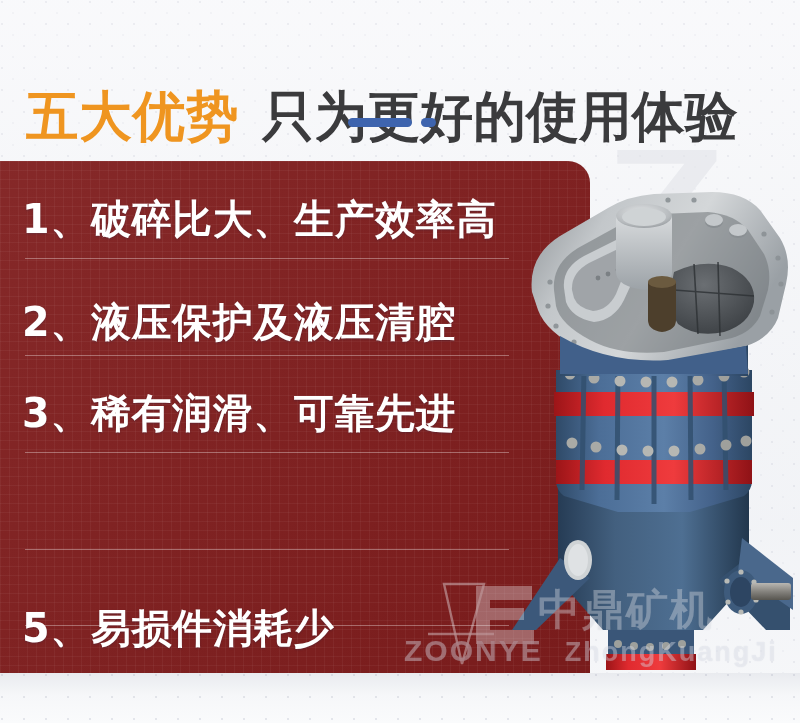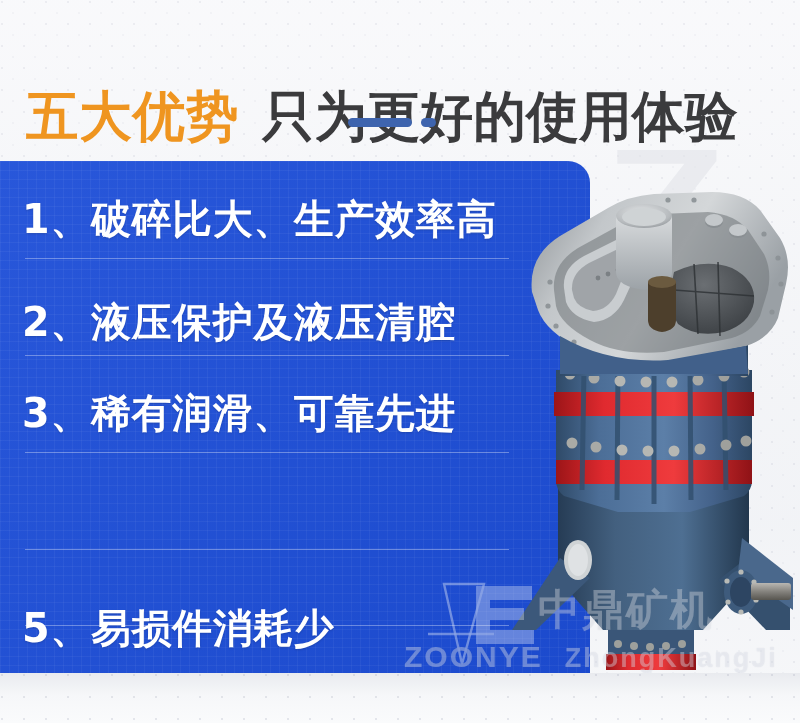--- a/index.html
+++ b/index.html
@@ -45,21 +45,21 @@
     font-family:"DejaVu Sans","Liberation Sans",sans-serif;
     transform:scaleX(.97);transform-origin:left bottom;
   }
   .divider{position:absolute;left:348px;top:118px;display:flex;align-items:center;gap:9px;}
   .divider .bar{width:64px;height:9px;border-radius:5px;background:#3e64ae;}
   .divider .dot{width:15px;height:9px;border-radius:5px;background:#3e64ae;}
 
   
   .panel{
     position:absolute;left:0;top:161px;width:590px;height:512px;
-    background:#1d4ed8;
+    background:#7f1d1d;
     border-top-right-radius:22px;border-bottom-right-radius:0;
     overflow:hidden;
   }
   .panel-grid{
     position:absolute;inset:0;
     background-image:
       linear-gradient(to right, rgba(255,255,255,.045) 1px, rgba(0,0,0,0) 1px),
       linear-gradient(to bottom, rgba(255,255,255,.045) 1px, rgba(0,0,0,0) 1px);
     background-size:9px 9px,9px 9px;
   }
@@ -99,21 +99,21 @@
     opacity:.55;pointer-events:none;
   }
   .wm-logo{position:absolute;left:0;top:0;width:138px;height:92px;}
   .wm-cn{
     position:absolute;left:140px;top:4px;font-size:42px;font-weight:700;
     color:rgba(255,255,255,.50);letter-spacing:2px;white-space:nowrap;
     font-family:"DejaVu Sans","Liberation Sans",sans-serif;
     text-shadow:0 0 1px rgba(120,130,150,.5);
   }
   .wm-en{
-    position:absolute;left:6px;top:62px;font-size:30px;font-weight:700;
+    position:absolute;left:6px;top:56px;font-size:30px;font-weight:700;
     color:rgba(235,238,245,.62);letter-spacing:2px;white-space:nowrap;
     font-family:"Liberation Sans",sans-serif;
     text-shadow:0 0 1px rgba(120,130,150,.45);
   }
   .wm-en .sub{margin-left:22px;font-size:27px;}
 
   
   .bottom-strip{
     position:absolute;left:0;top:673px;width:800px;height:50px;
     background:linear-gradient(180deg,#e9ebef 0%,#f6f7f9 45%,#fafbfc 100%);

